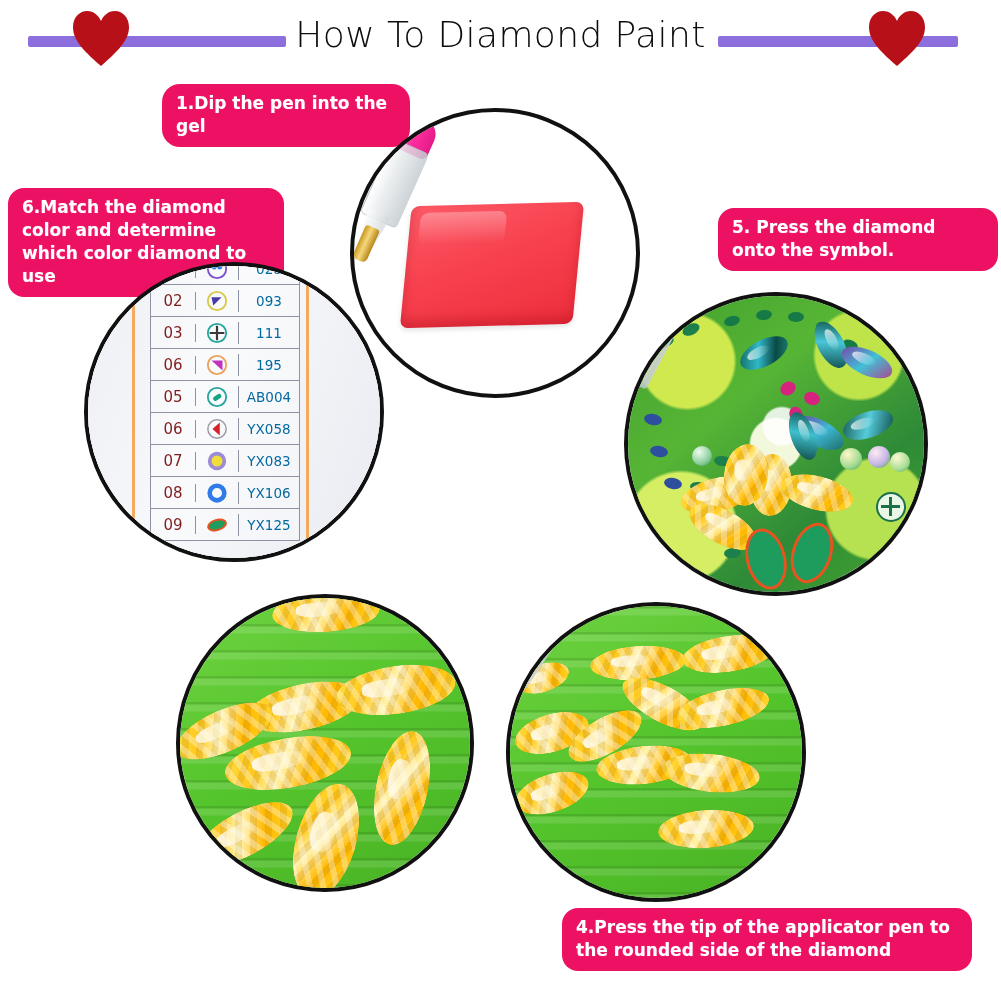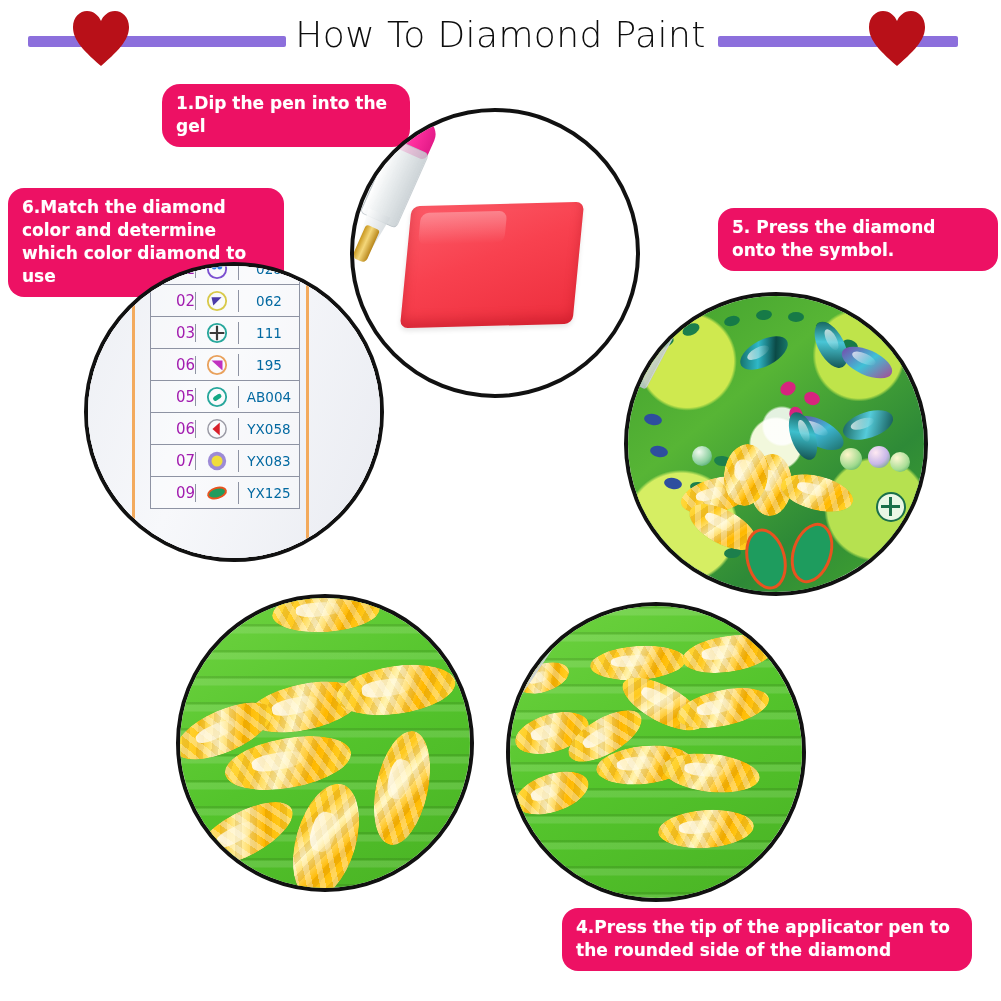--- a/index.html
+++ b/index.html
@@ -95,21 +95,21 @@
   .chart .paper{position:absolute;left:0;top:0;right:0;bottom:0;
     background:linear-gradient(110deg,#EDEFF4 0%,#F7F8FB 42%,#E9EBF1 100%);}
   .guide{position:absolute;top:0;bottom:0;width:3px;background:#F3A24B;opacity:.9;}
   .guide.g1{left:44px;}
   .guide.g2{left:218px;}
   .tbl{position:absolute;left:62px;top:-14px;width:150px;}
   .trow{display:flex;align-items:center;height:31px;
     border-bottom:1px solid #8E93A3;border-left:1px solid #8E93A3;border-right:1px solid #8E93A3;
     background:rgba(255,255,255,.35);}
   .trow:first-child{border-top:1px solid #8E93A3;}
-  .tc-num{width:44px;text-align:right;font-size:15px;color:#a21caf;
+  .tc-num{width:44px;text-align:center;font-size:15px;color:#7f1d1d;
     font-family:"DejaVu Sans","Liberation Sans",sans-serif;border-right:1px solid #8E93A3;}
   .tc-sym{width:42px;display:flex;align-items:center;justify-content:center;border-right:1px solid #8E93A3;}
   .tc-code{flex:1;text-align:center;font-size:13.5px;color:#0369a1;
     font-family:"DejaVu Sans","Liberation Sans",sans-serif;}
   .sym{width:22px;height:22px;display:block;}
 
   
   .tray{
     position:absolute;left:0;top:0;width:100%;height:100%;
     background:
@@ -246,21 +246,21 @@
         </div>
 
         <div class="trow">
           <div class="tc-num">02</div>
           <div class="tc-sym">
             <svg class="sym" viewBox="0 0 24 24">
                 <circle cx="12" cy="12" r="10" fill="none" stroke="#D8C94A" stroke-width="2"></circle>
                 <path d="M6 8 L17 8 L8 17 Z" fill="#4B3AA8"></path>
               </svg>
           </div>
-          <div class="tc-code">062</div>
+          <div class="tc-code">093</div>
         </div>
 
         <div class="trow">
           <div class="tc-num">03</div>
           <div class="tc-sym">
             <svg class="sym" viewBox="0 0 24 24">
                 <circle cx="12" cy="12" r="10" fill="none" stroke="#27A79C" stroke-width="2"></circle>
                 <path d="M12 4 L12 20 M4 12 L20 12" stroke="#3A3A3A" stroke-width="2.4"></path>
               </svg>
           </div>
@@ -304,20 +304,29 @@
           <div class="tc-num">07</div>
           <div class="tc-sym">
             <svg class="sym" viewBox="0 0 24 24">
                 <circle cx="12" cy="12" r="10" fill="#9D8BD6"></circle>
                 <circle cx="12" cy="12" r="6" fill="#F0DE3C"></circle>
               </svg>
           </div>
           <div class="tc-code">YX083</div>
         </div>
 
+        <div class="trow">
+          <div class="tc-num">08</div>
+          <div class="tc-sym">
+            <svg class="sym" viewBox="0 0 24 24">
+                <circle cx="12" cy="12" r="8" fill="none" stroke="#2F7CE6" stroke-width="5"></circle>
+              </svg>
+          </div>
+          <div class="tc-code">YX106</div>
+        </div>
 
         <div class="trow">
           <div class="tc-num">09</div>
           <div class="tc-sym">
             <svg class="sym" viewBox="0 0 24 24">
                 <ellipse cx="12" cy="12" rx="10" ry="5.5" fill="#1E9C5E" stroke="#E8531F" stroke-width="2.2" transform="rotate(-16 12 12)"></ellipse>
               </svg>
           </div>
           <div class="tc-code">YX125</div>
         </div>

